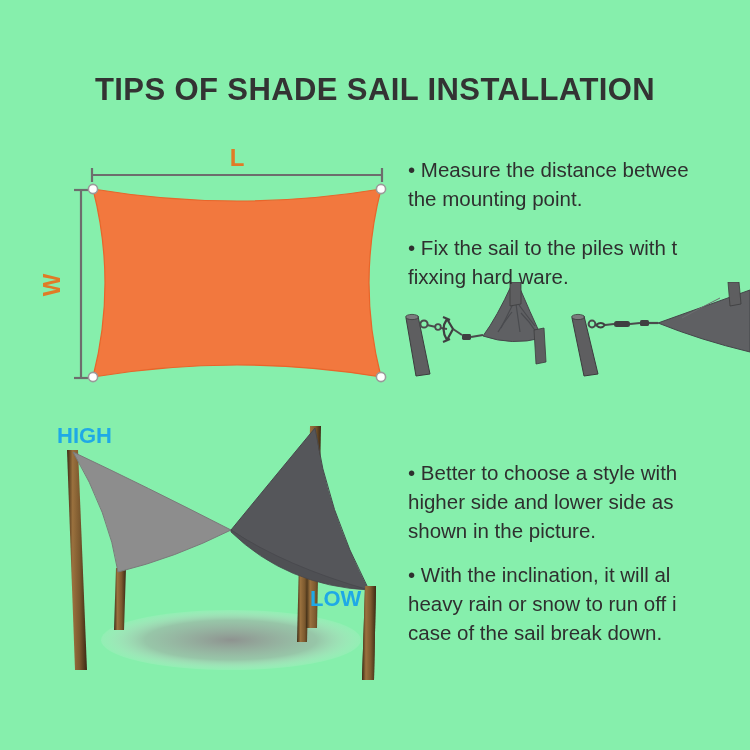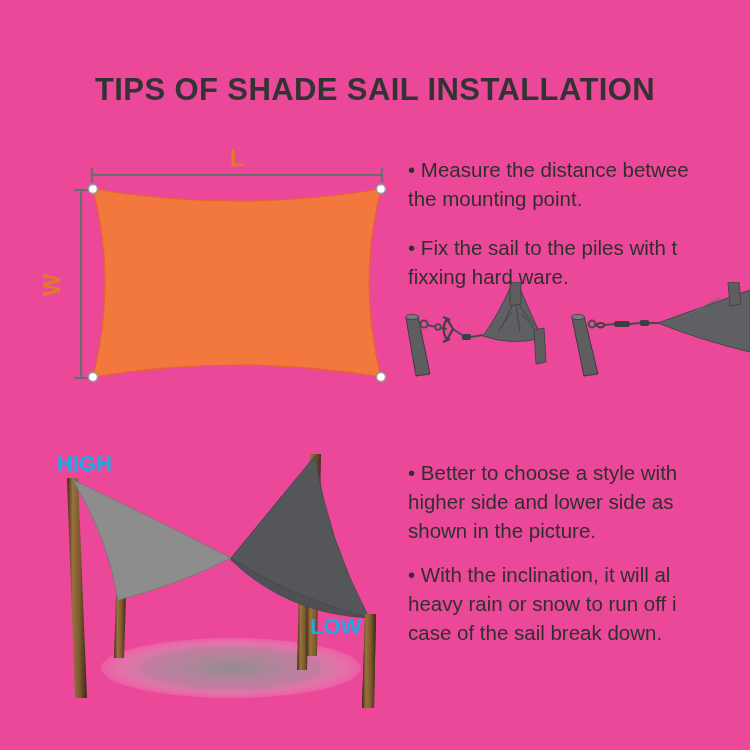--- a/index.html
+++ b/index.html
@@ -30,21 +30,21 @@
     letter-spacing: 0.4px;
     color: #333333;
     font-family: "Liberation Sans", sans-serif;
   }
 
   
   .panel { position: absolute; }
 
   #panel-sail      { left: 30px;  top: 140px; width: 380px; height: 275px; }
   #panel-hardware  { left: 400px; top: 282px; width: 350px; height: 95px;  }
-  #panel-styles    { left: 35px;  top: 436px; width: 390px; height: 290px; }
+  #panel-styles    { left: 35px;  top: 408px; width: 390px; height: 290px; }
 
   
   .bullet-block {
     position: absolute;
     color: #2f2f2f;
     font-size: 20.5px;
     line-height: 1.42;
     font-family: "Liberation Sans", sans-serif;
     white-space: pre;
     overflow: hidden;
@@ -52,21 +52,21 @@
   #tip-1 { left: 408px; top: 155px; width: 352px; }
   #tip-2 { left: 408px; top: 233px; width: 352px; }
   #tip-3 { left: 408px; top: 458px; width: 352px; }
   #tip-4 { left: 408px; top: 560px; width: 352px; }
 
   
 </style>
 </head>
 <body>
 
-<div id="page" style="background: #ec4899;">
+<div id="page" style="background: #86efac;">
 
   <div id="title" style="color: rgb(51, 51, 51);">TIPS OF SHADE SAIL INSTALLATION</div>
 
   <div class="panel" id="panel-sail">
     <svg width="380" height="275" viewBox="0 0 380 275" xmlns="http://www.w3.org/2000/svg">
 
       <g>
         <line x1="62" y1="35" x2="352" y2="35" stroke="#6d6d6d" stroke-width="2.2"></line>
         <line x1="62" y1="28" x2="62" y2="42" stroke="#6d6d6d" stroke-width="2.2"></line>
         <line x1="352" y1="28" x2="352" y2="42" stroke="#6d6d6d" stroke-width="2.2"></line>

